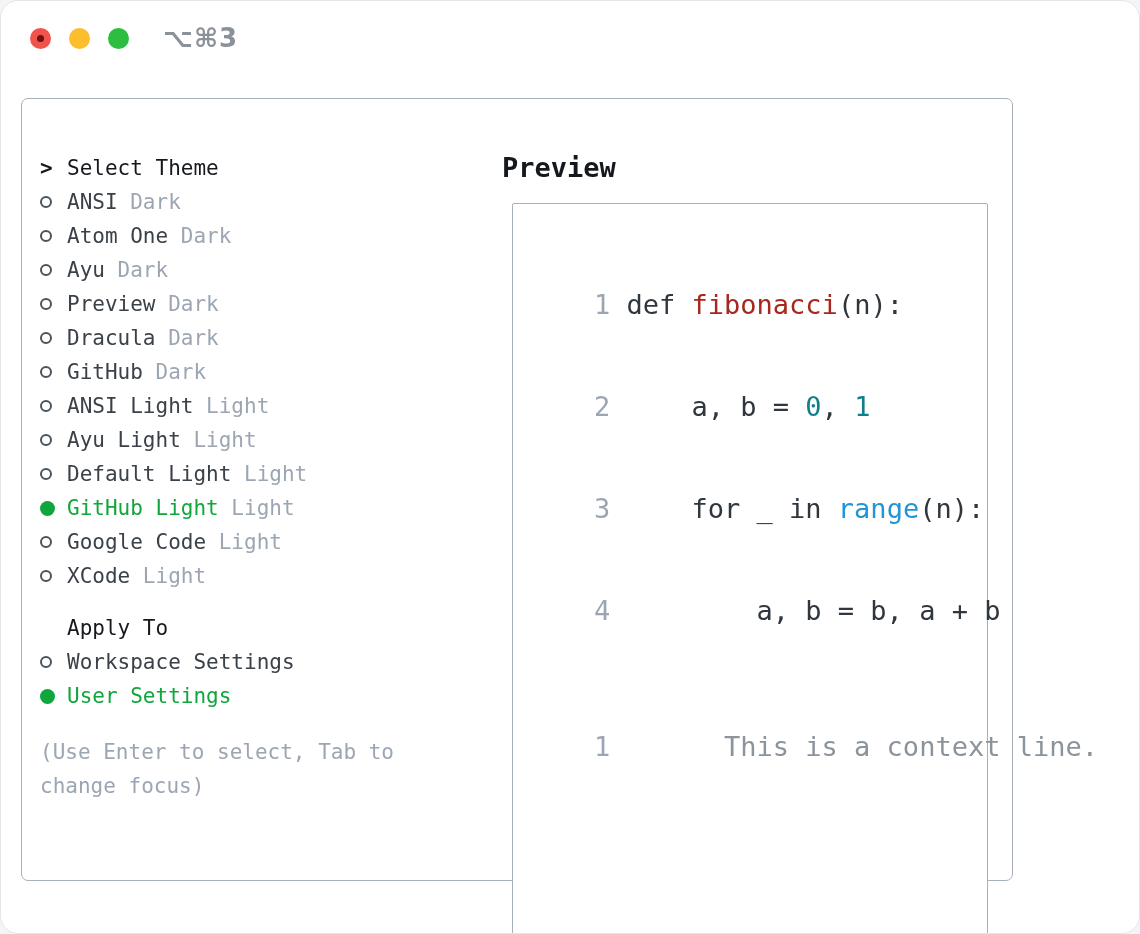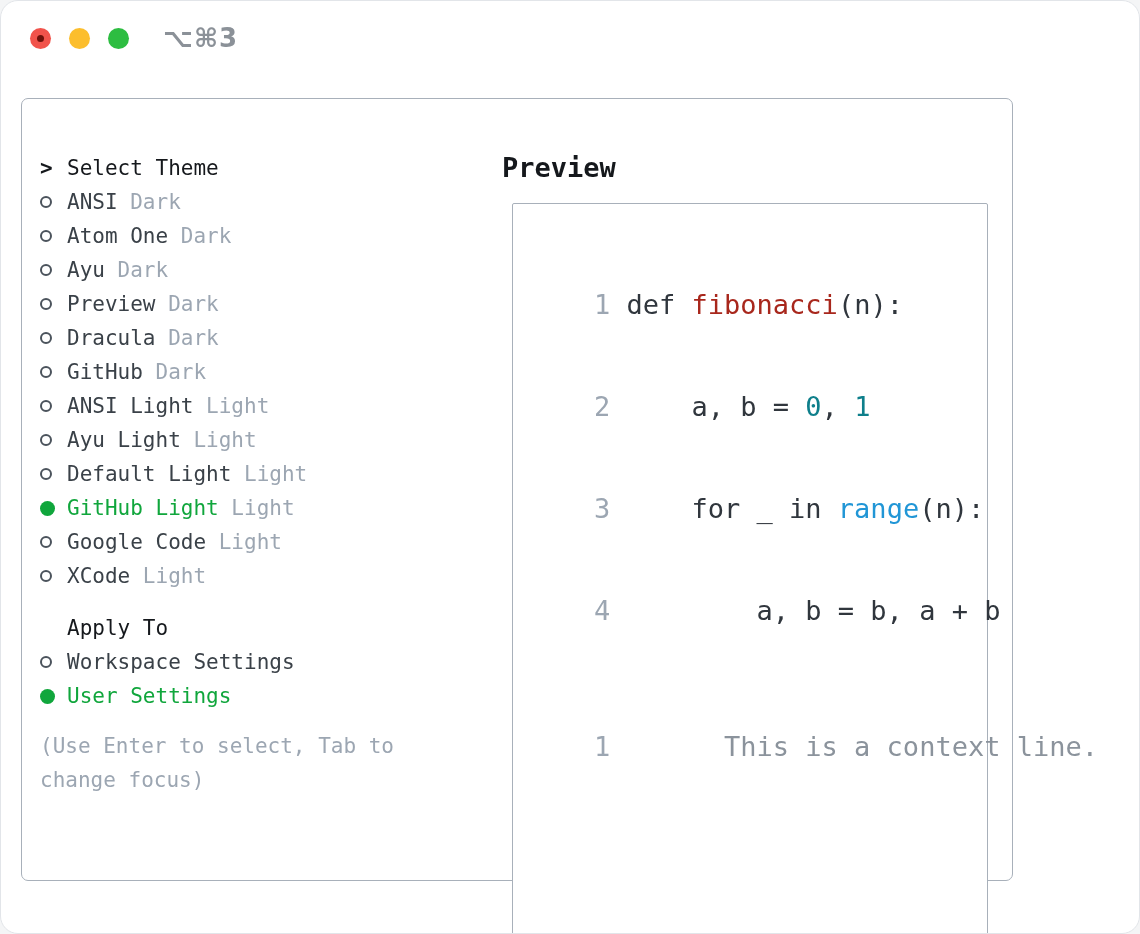--- a/index.html
+++ b/index.html
@@ -39,21 +39,21 @@
   .header-text{font-weight:400;color:var(--header-text)}
   .radio{width:12px;height:12px;border:2px solid var(--radio-ring);border-radius:50%;
          display:inline-block}
   .radio.selected{width:15px;height:15px;border:none;background:var(--selected-green)}
   .theme-name{color:var(--item-text)}
   .theme-row.selected .theme-name{color:var(--selected-green)}
   .theme-variant{color:var(--muted-text)}
   .apply-header{margin-top:18px}
   .option-label{color:var(--item-text)}
   .apply-row.selected .option-label{color:var(--selected-green)}
-  .help{margin-top:16px;width:400px;font-size:21px;line-height:34px;
+  .help{margin-top:22px;width:400px;font-size:21px;line-height:34px;
         color:var(--muted-text)}
   
   .preview-header{font-size:27px;line-height:34px;font-weight:700;color:var(--header-text)}
   .preview-box{margin-top:18px;margin-left:10px;width:476px;
                border:1.5px solid var(--panel-border);border-radius:2px;
                padding:50px 16px 49px 16px;background:var(--window-bg)}
   .pline{white-space:pre;font-size:27px;line-height:34px}
   .lineno{display:inline-block;width:2ch;color:var(--muted-text)}
   .spacer-line{height:34px}
   .t-code{color:var(--code-text)}

